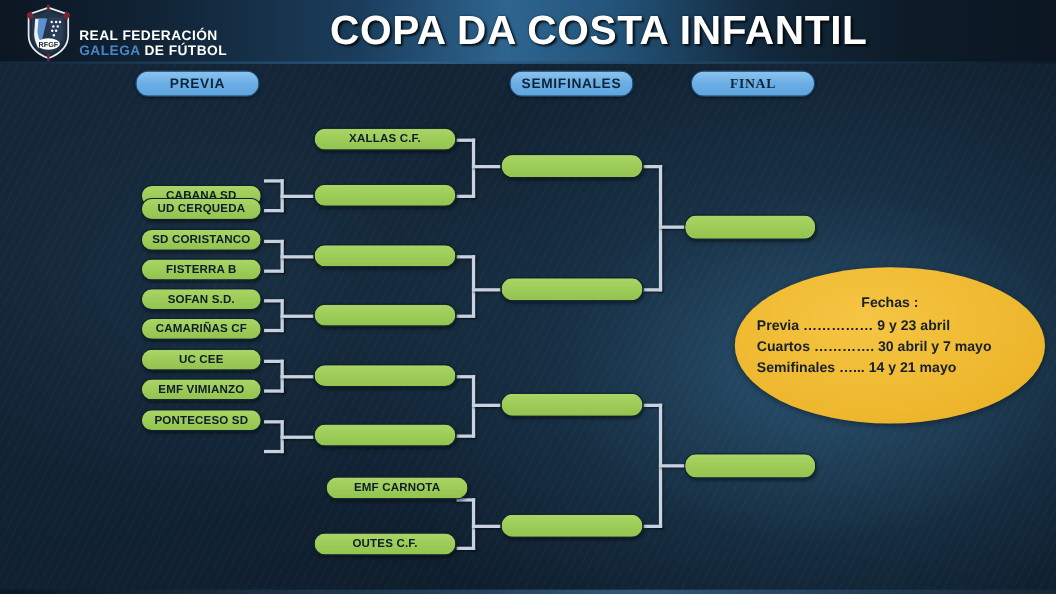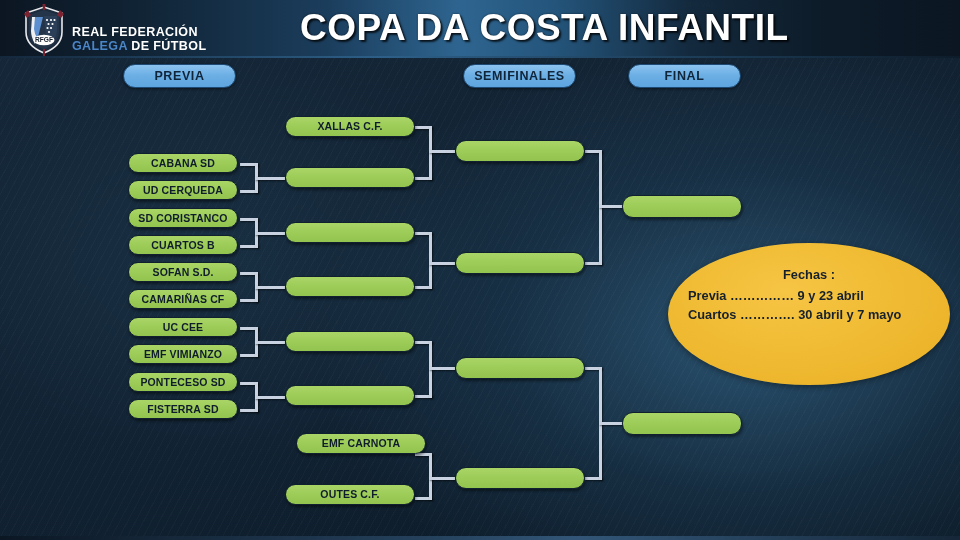--- a/index.html
+++ b/index.html
@@ -138,21 +138,21 @@
     <div class="logo-txt">
       <div class="logo-l1">REAL FEDERACIÓN</div>
       <div class="logo-l2"><span class="g">GALEGA</span><span class="w"> DE FÚTBOL</span></div>
     </div>
     <div class="title">COPA DA COSTA INFANTIL</div>
     <div class="ghost-text">30 0 VAI</div>
   </div>
 
   <div class="round" style="left:123px;top:64px;width:113px;">PREVIA</div>
   <div class="round" style="left:463px;top:64px;width:113px;">SEMIFINALES</div>
-  <div class="round" style="left:628px;top:64px;width:113px;">FINAL</div>
+  <div class="round" style="left:628px;top:64px;width:113px;font-family:Liberation Serif, serif;">FINAL</div>
 
   <div class="ln h" style="left:240px;top:163px;width:18px;"></div>
   <div class="ln h" style="left:240px;top:190px;width:18px;"></div>
   <div class="ln v" style="left:255px;top:163px;height:30px;"></div>
   <div class="ln h" style="left:255px;top:177px;width:30px;"></div>
 
   <div class="ln h" style="left:240px;top:218px;width:18px;"></div>
   <div class="ln h" style="left:240px;top:245px;width:18px;"></div>
   <div class="ln v" style="left:255px;top:218px;height:30px;"></div>
   <div class="ln h" style="left:255px;top:232px;width:30px;"></div>
@@ -195,30 +195,29 @@
   <div class="ln h" style="left:585px;top:150px;width:17px;"></div>
   <div class="ln h" style="left:585px;top:262px;width:17px;"></div>
   <div class="ln v" style="left:599px;top:150px;height:115px;"></div>
   <div class="ln h" style="left:599px;top:205px;width:25px;"></div>
 
   <div class="ln h" style="left:585px;top:367px;width:17px;"></div>
   <div class="ln h" style="left:585px;top:477px;width:17px;"></div>
   <div class="ln v" style="left:599px;top:367px;height:113px;"></div>
   <div class="ln h" style="left:599px;top:422px;width:25px;"></div>
 
-  <div class="pill team" style="left:128px;top:153px;width:110px;height:20px;line-height:18px;">CABANA SD</div>
+  <div class="pill team" style="left:128px;top:168px;width:110px;height:20px;line-height:18px;">CABANA SD</div>
   <div class="pill team" style="left:128px;top:180px;width:110px;height:20px;line-height:18px;">UD CERQUEDA</div>
   <div class="pill team" style="left:128px;top:208px;width:110px;height:20px;line-height:18px;">SD CORISTANCO</div>
-  <div class="pill team" style="left:128px;top:235px;width:110px;height:20px;line-height:18px;">CUARTOS B</div>
+  <div class="pill team" style="left:128px;top:235px;width:110px;height:20px;line-height:18px;">FISTERRA B</div>
   <div class="pill team" style="left:128px;top:262px;width:110px;height:20px;line-height:18px;">SOFAN S.D.</div>
   <div class="pill team" style="left:128px;top:289px;width:110px;height:20px;line-height:18px;">CAMARIÑAS CF</div>
   <div class="pill team" style="left:128px;top:317px;width:110px;height:20px;line-height:18px;">UC CEE</div>
   <div class="pill team" style="left:128px;top:344px;width:110px;height:20px;line-height:18px;">EMF VIMIANZO</div>
   <div class="pill team" style="left:128px;top:372px;width:110px;height:20px;line-height:18px;">PONTECESO SD</div>
-  <div class="pill team" style="left:128px;top:399px;width:110px;height:20px;line-height:18px;">FISTERRA SD</div>
 
   <div class="pill qf" style="left:285px;top:116px;width:130px;height:21px;line-height:19px;">XALLAS C.F.</div>
   <div class="pill qf" style="left:285px;top:167px;width:130px;height:21px;line-height:19px;"></div>
   <div class="pill qf" style="left:285px;top:222px;width:130px;height:21px;line-height:19px;"></div>
   <div class="pill qf" style="left:285px;top:276px;width:130px;height:21px;line-height:19px;"></div>
   <div class="pill qf" style="left:285px;top:331px;width:130px;height:21px;line-height:19px;"></div>
   <div class="pill qf" style="left:285px;top:385px;width:130px;height:21px;line-height:19px;"></div>
   <div class="pill qf" style="left:296px;top:433px;width:130px;height:21px;line-height:19px;">EMF CARNOTA</div>
   <div class="pill qf" style="left:285px;top:484px;width:130px;height:21px;line-height:19px;">OUTES C.F.</div>
 
@@ -234,16 +233,20 @@
     <div class="dates-inner">
       <div class="dates-title">Fechas :</div>
       <div class="dline">
         <span class="lbl">Previa ……………</span>
         <span class="val">9 y 23 abril</span>
       </div>
       <div class="dline">
         <span class="lbl">Cuartos ………….</span>
         <span class="val">30 abril y 7 mayo</span>
       </div>
+      <div class="dline">
+        <span class="lbl">Semifinales …...</span>
+        <span class="val">14 y 21 mayo</span>
+      </div>
     </div>
   </div>
 
 </div>
 
 </body></html>

